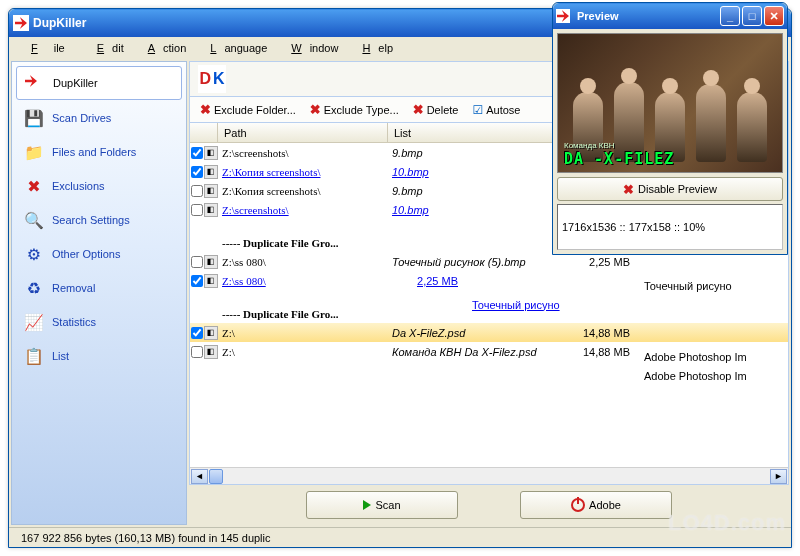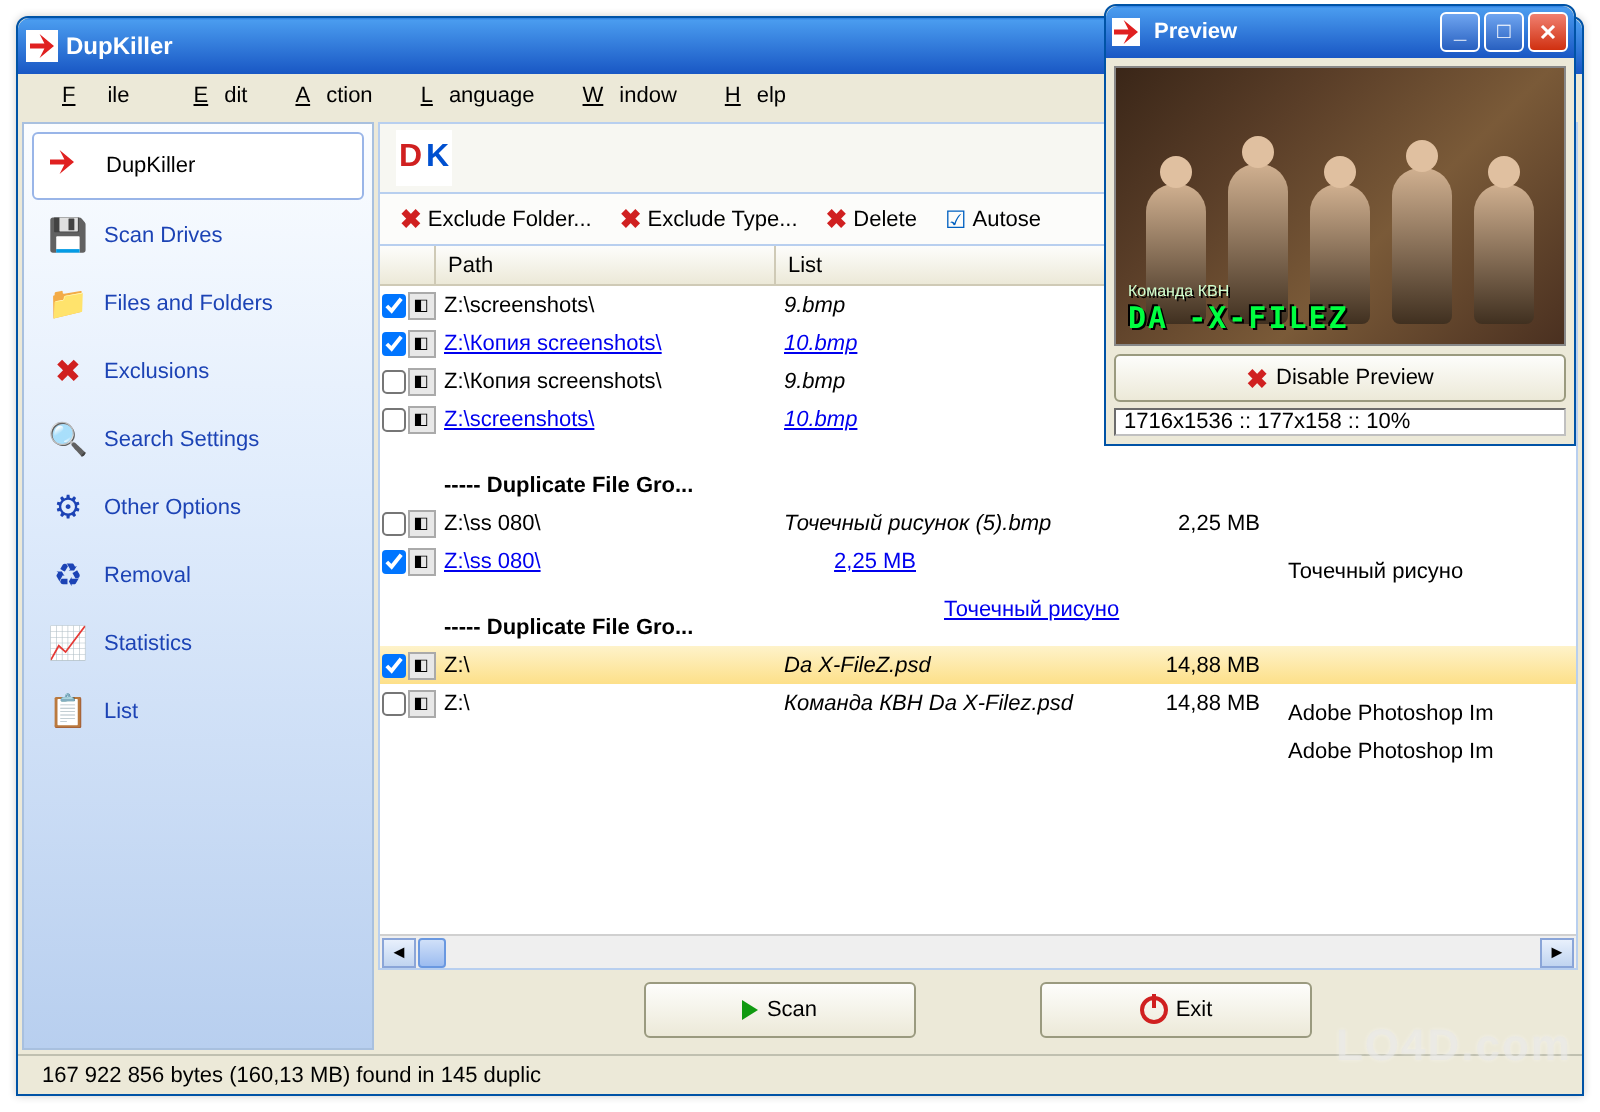--- a/index.html
+++ b/index.html
@@ -46,33 +46,33 @@
 .gh4 { width: 80px; text-align: right; justify-content: flex-end; }
 .gh5 { flex: 1; }
 
 .grid-body { flex: 1; overflow: hidden; }
 .row { display: flex; height: 19px; align-items: center; }
 .row.sep { color: #000; font-weight: bold; }
 .row.sel { background: linear-gradient(#fef3ca,#fde089); }
 .cell1 { width: 28px; display: flex; align-items: center; justify-content: center; gap: 1px; }
 .cell1 input { width: 12px; height: 12px; }
 .tiny-ico { width: 14px; height: 14px; background: #e8e8e8; border: 1px solid #aaa; font-size: 8px; display: flex; align-items: center; justify-content: center; }
-.cell2 { width: 170px; padding-left: 4px; overflow: hidden; white-space: nowrap; text-overflow: ellipsis; }
+.cell2 { width: 170px; padding-left: 4px; overflow: hidden; white-space: nowrap; text-overflow: ellipsis; font-family: Liberation Serif, serif; }
 .cell3 { width: 172px; padding-left: 4px; overflow: hidden; white-space: nowrap; text-overflow: ellipsis; font-style: italic; }
 .cell4 { width: 80px; text-align: right; padding-right: 10px; }
 .cell5 { flex: 1; padding-left: 4px; overflow: hidden; white-space: nowrap; text-overflow: ellipsis; margin-top: 48px; }
 .lnk { color: #0000ee; text-decoration: underline; }
 
 .hscroll { height: 17px; background: #efefef; border-top: 1px solid #d0d0d0; display: flex; align-items: center; }
 .scroll-btn { width: 17px; height: 15px; background: linear-gradient(#e8f0fc,#c0d4f0); border: 1px solid #8aa5d8; font-size: 9px; display: flex; align-items: center; justify-content: center; margin: 0 1px; }
 .scroll-thumb { width: 14px; height: 15px; background: linear-gradient(#d0e0f8,#9cbcf0); border: 1px solid #6a98e0; border-radius: 2px; }
 .scroll-track { flex: 1; }
 
 .action-row { height: 40px; display: flex; align-items: center; justify-content: center; gap: 62px; }
-.btn { width: 136px; height: 28px; background: linear-gradient(#fdfdfb,#ece9d8); border: 1px solid #9a9a7f; border-radius: 3px; display: flex; align-items: center; justify-content: center; gap: 4px; cursor: default; }
+.btn { width: 152px; height: 28px; background: linear-gradient(#fdfdfb,#ece9d8); border: 1px solid #9a9a7f; border-radius: 3px; display: flex; align-items: center; justify-content: center; gap: 4px; cursor: default; }
 .play-ico { width: 0; height: 0; border-left: 8px solid #109a10; border-top: 5px solid transparent; border-bottom: 5px solid transparent; }
 .power-ico { width: 14px; height: 14px; border: 2px solid #d02020; border-radius: 50%; position: relative; }
 .power-ico::before { content: ''; position: absolute; left: 4px; top: -3px; width: 2px; height: 7px; background: #d02020; }
 
 .statusbar { height: 20px; background: #ece9d8; border-top: 1px solid #c0c0b0; display: flex; align-items: center; padding: 0 6px; font-size: 11px; }
 .status1 { width: 240px; border-right: 1px solid #c0c0b0; padding-left: 46px; }
 .status2 { flex: 1; padding-left: 6px; }
 
 
 .preview-window { position: absolute; left: 552px; top: 2px; width: 236px; border: 1px solid #0053a6; background: #ece9d8; border-radius: 6px 6px 0 0; }
@@ -85,21 +85,21 @@
 .win-btn.close { background: linear-gradient(#f08070,#d03010); }
 .preview-body { padding: 4px; }
 .preview-img { width: 100%; height: 140px; background: linear-gradient(135deg,#3a2618 0%,#5a3e28 30%,#7a5a38 60%,#4a3020 100%); position: relative; border: 1px solid #888; overflow: hidden; }
 .people { position: absolute; bottom: 10px; left: 10px; right: 10px; height: 90px; display: flex; justify-content: space-around; align-items: flex-end; }
 .person { width: 30px; height: 70px; background: linear-gradient(#d0b090,#403020); border-radius: 14px 14px 4px 4px; position: relative; }
 .person::before { content:''; position: absolute; top: -14px; left: 7px; width: 16px; height: 16px; background: #e0c0a0; border-radius: 50%; }
 .preview-caption { position: absolute; bottom: 4px; left: 6px; color: #00ff40; font-family: monospace; font-size: 15px; font-weight: bold; text-shadow: 1px 1px 0 #000, -1px -1px 0 #000; letter-spacing: 1px; }
 .preview-caption-small { position: absolute; bottom: 22px; left: 6px; color: #d0ffd0; font-size: 8px; text-shadow: 1px 1px 0 #000; }
 .preview-btn-row { margin-top: 4px; }
 .preview-disable { width: 100%; height: 24px; background: linear-gradient(#fdfdfb,#ece9d8); border: 1px solid #9a9a7f; border-radius: 3px; display: flex; align-items: center; justify-content: center; gap: 4px; }
-.preview-info { margin-top: 3px; background: #fff; border: 1px inset #c0c0c0; padding: 0 4px; }
+.preview-info { margin-top: 3px; background: #fff; border: 1px inset #c0c0c0; padding: 16px 4px; }
 
 .watermark { position: absolute; right: 14px; bottom: 20px; font-size: 22px; font-weight: bold; color: rgba(230,230,230,.55); letter-spacing: 1px; font-family: Arial; text-shadow: 0 0 2px rgba(255,255,255,.4); }
 </style>
 </head>
 <body>
 
 <div class="main-window">
 
   <div class="titlebar">
     <span class="title-icon"></span>
@@ -297,21 +297,21 @@
         </div>
       </div>
 
       <div class="action-row">
         <div class="btn">
           <span class="play-ico"></span>
           <span>Scan</span>
         </div>
         <div class="btn">
           <span class="power-ico"></span>
-          <span>Exit</span>
+          <span>Adobe</span>
         </div>
       </div>
 
     </div>
   </div>
 
   <div class="statusbar">
     <div class="status2">167 922 856 bytes (160,13 MB) found in 145 duplic</div>
   </div>
 

